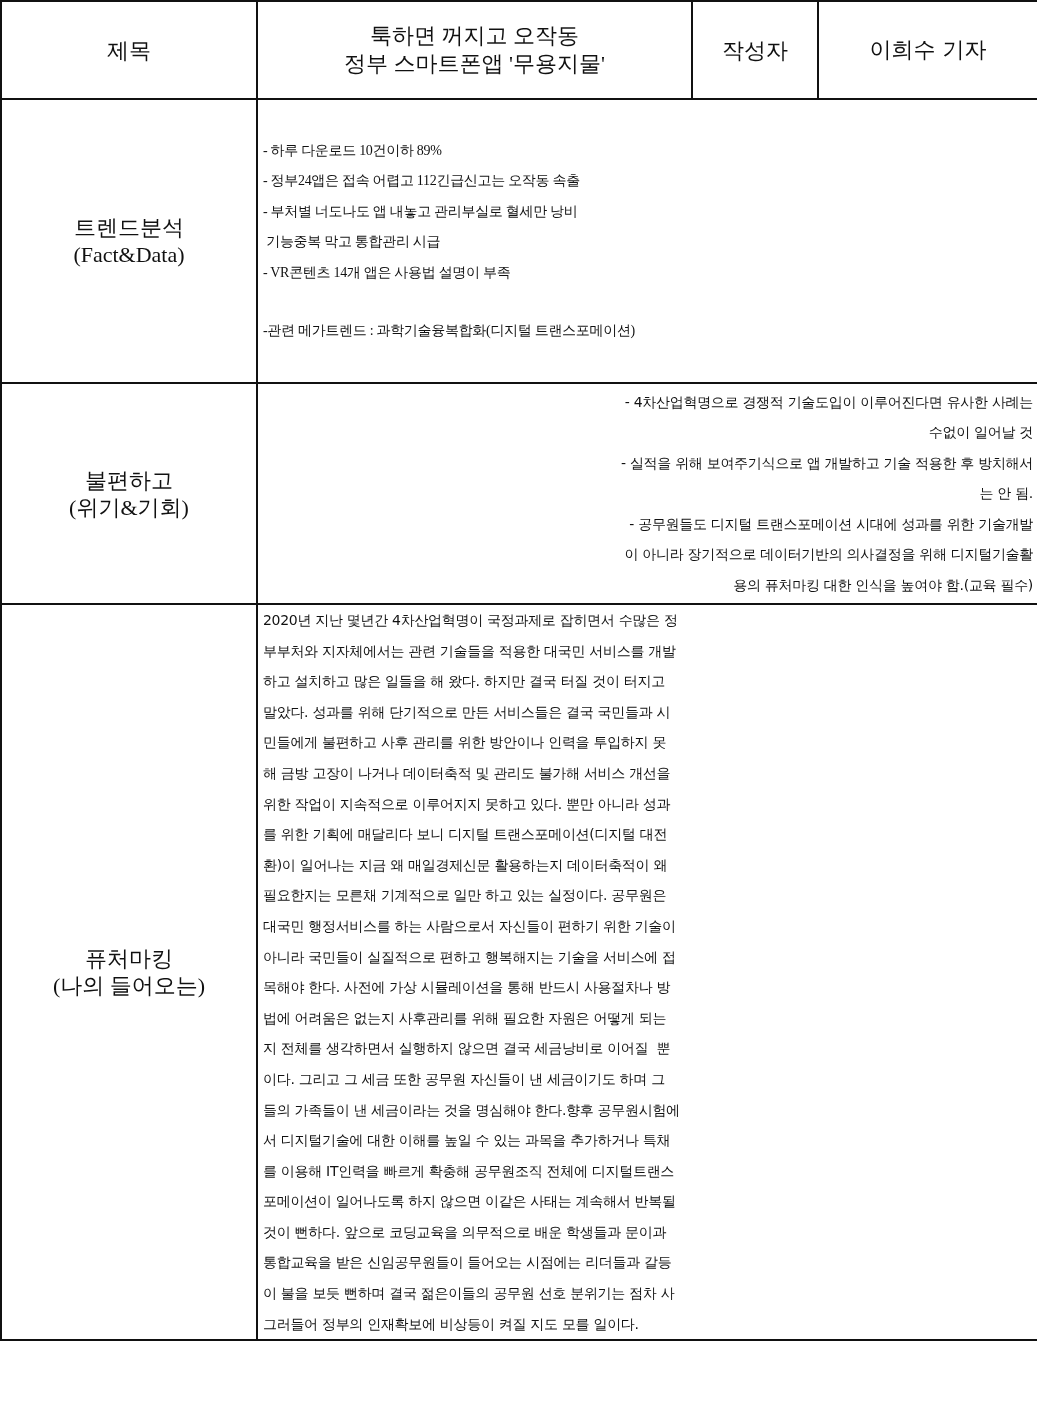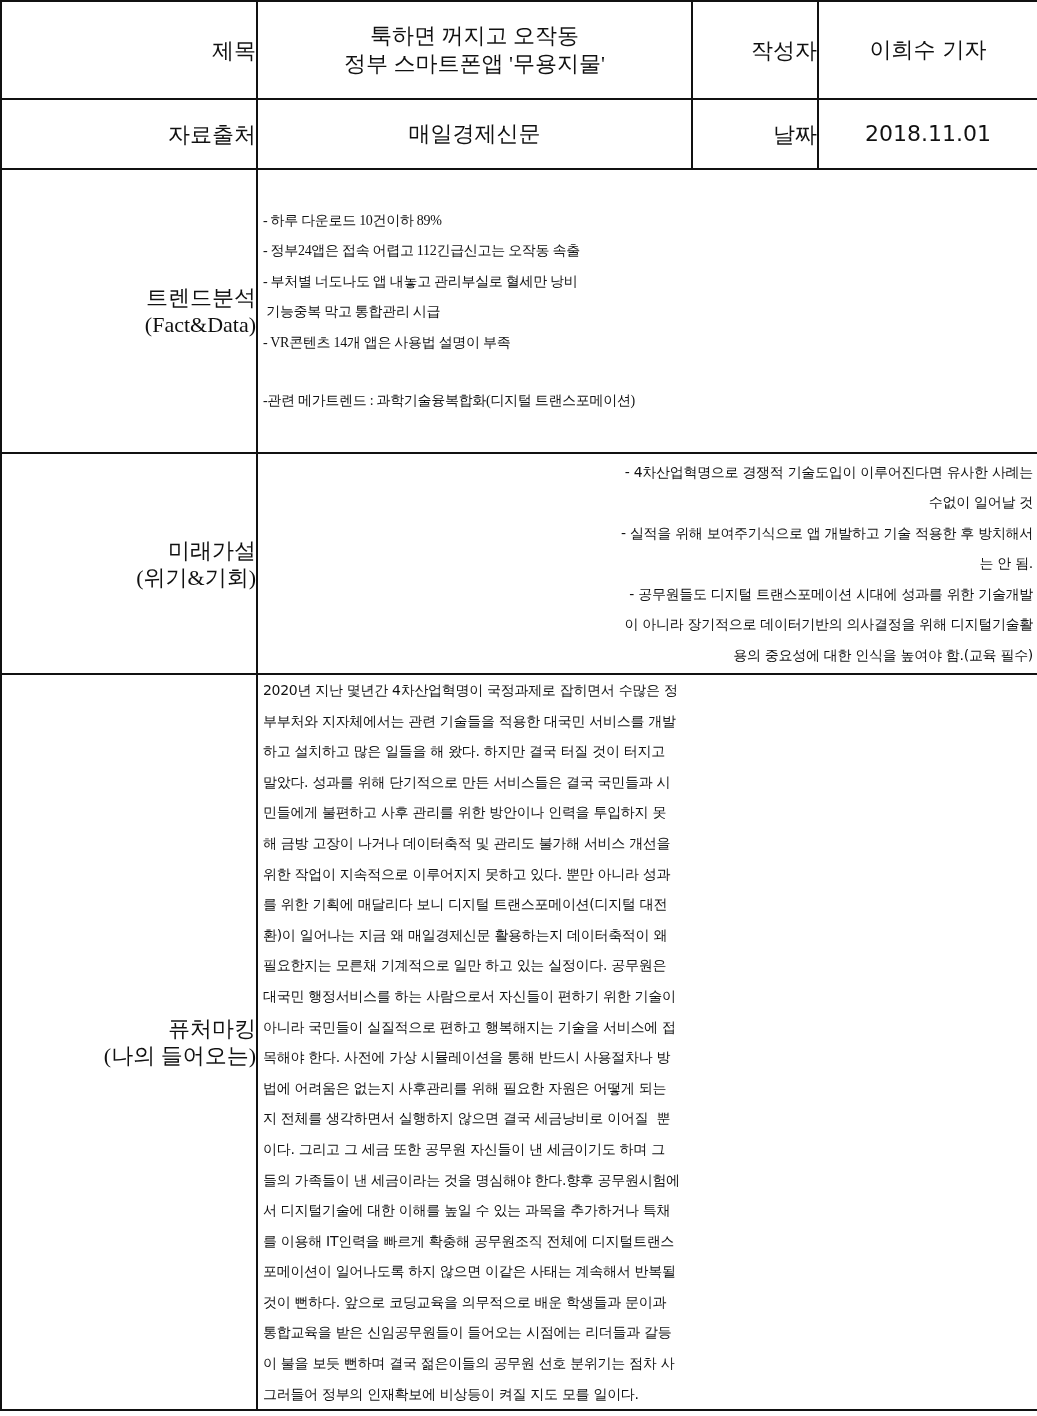--- a/index.html
+++ b/index.html
@@ -13,21 +13,21 @@
       width: 1037px;
       border-collapse: collapse;
       table-layout: fixed;
     }
     table.sheet td {
       border: 2px solid #111111;
       padding: 0;
       vertical-align: middle;
     }
     .label {
-      text-align: right;
+      text-align: center;
       font-size: 22px;
       line-height: 27px;
     }
     .center {
       text-align: center;
       font-size: 22px;
       line-height: 28px;
     }
     .content {
       text-align: left;
@@ -67,62 +67,48 @@
       <span class="line">툭하면 꺼지고 오작동</span>
       <span class="line">정부 스마트폰앱 '무용지물'</span>
     </td>
     <td class="label">
       <span>작성자</span>
     </td>
     <td class="center">
       <span>이희수 기자</span>
     </td>
   </tr>
-  <tr style="height:70px">
-    <td class="label">
-      <span>자료출처</span>
-    </td>
-    <td class="center">
-      <span>매일경제신문</span>
-    </td>
-    <td class="label">
-      <span>날짜</span>
-    </td>
-    <td class="center">
-      <span>2018.11.01</span>
-    </td>
-  </tr>
   <tr style="height:284px">
     <td class="label">
       <span class="line">트렌드분석</span>
       <span class="line">(Fact&amp;Data)</span>
     </td>
     <td class="content trend-block" colspan="3">
       <span class="line">- 하루 다운로드 10건이하 89%</span>
       <span class="line">- 정부24앱은 접속 어렵고 112긴급신고는 오작동 속출</span>
       <span class="line">- 부처별 너도나도 앱 내놓고 관리부실로 혈세만 낭비</span>
       <span class="line"> 기능중복 막고 통합관리 시급</span>
       <span class="line">- VR콘텐츠 14개 앱은 사용법 설명이 부족</span>
       <span class="blank"></span>
       <span class="line">-관련 메가트렌드 : 과학기술융복합화(디지털 트랜스포메이션)</span>
     </td>
   </tr>
   <tr style="height:221px">
     <td class="label">
-      <span class="line">미래가설</span>
+      <span class="line">불편하고</span>
       <span class="line">(위기&amp;기회)</span>
     </td>
     <td class="content hyp-cell" colspan="3">
       <span class="hyp-line">- 4차산업혁명으로 경쟁적 기술도입이 이루어진다면 유사한 사례는</span>
       <span class="hyp-line">수없이 일어날 것</span>
       <span class="hyp-line">- 실적을 위해 보여주기식으로 앱 개발하고 기술 적용한 후 방치해서</span>
       <span class="hyp-line">는 안 됨.</span>
       <span class="hyp-line">- 공무원들도 디지털 트랜스포메이션 시대에 성과를 위한 기술개발</span>
       <span class="hyp-line">이 아니라 장기적으로 데이터기반의 의사결정을 위해 디지털기술활</span>
-      <span class="hyp-line">용의 중요성에 대한 인식을 높여야 함.(교육 필수)</span>
+      <span class="hyp-line">용의 퓨처마킹 대한 인식을 높여야 함.(교육 필수)</span>
     </td>
   </tr>
   <tr style="height:735px">
     <td class="label">
       <span class="line">퓨처마킹</span>
       <span class="line">(나의 들어오는)</span>
     </td>
     <td class="content vision-cell" colspan="3">
       <span class="vision-line">2020년 지난 몇년간 4차산업혁명이 국정과제로 잡히면서 수많은 정</span>
       <span class="vision-line">부부처와 지자체에서는 관련 기술들을 적용한 대국민 서비스를 개발</span>

